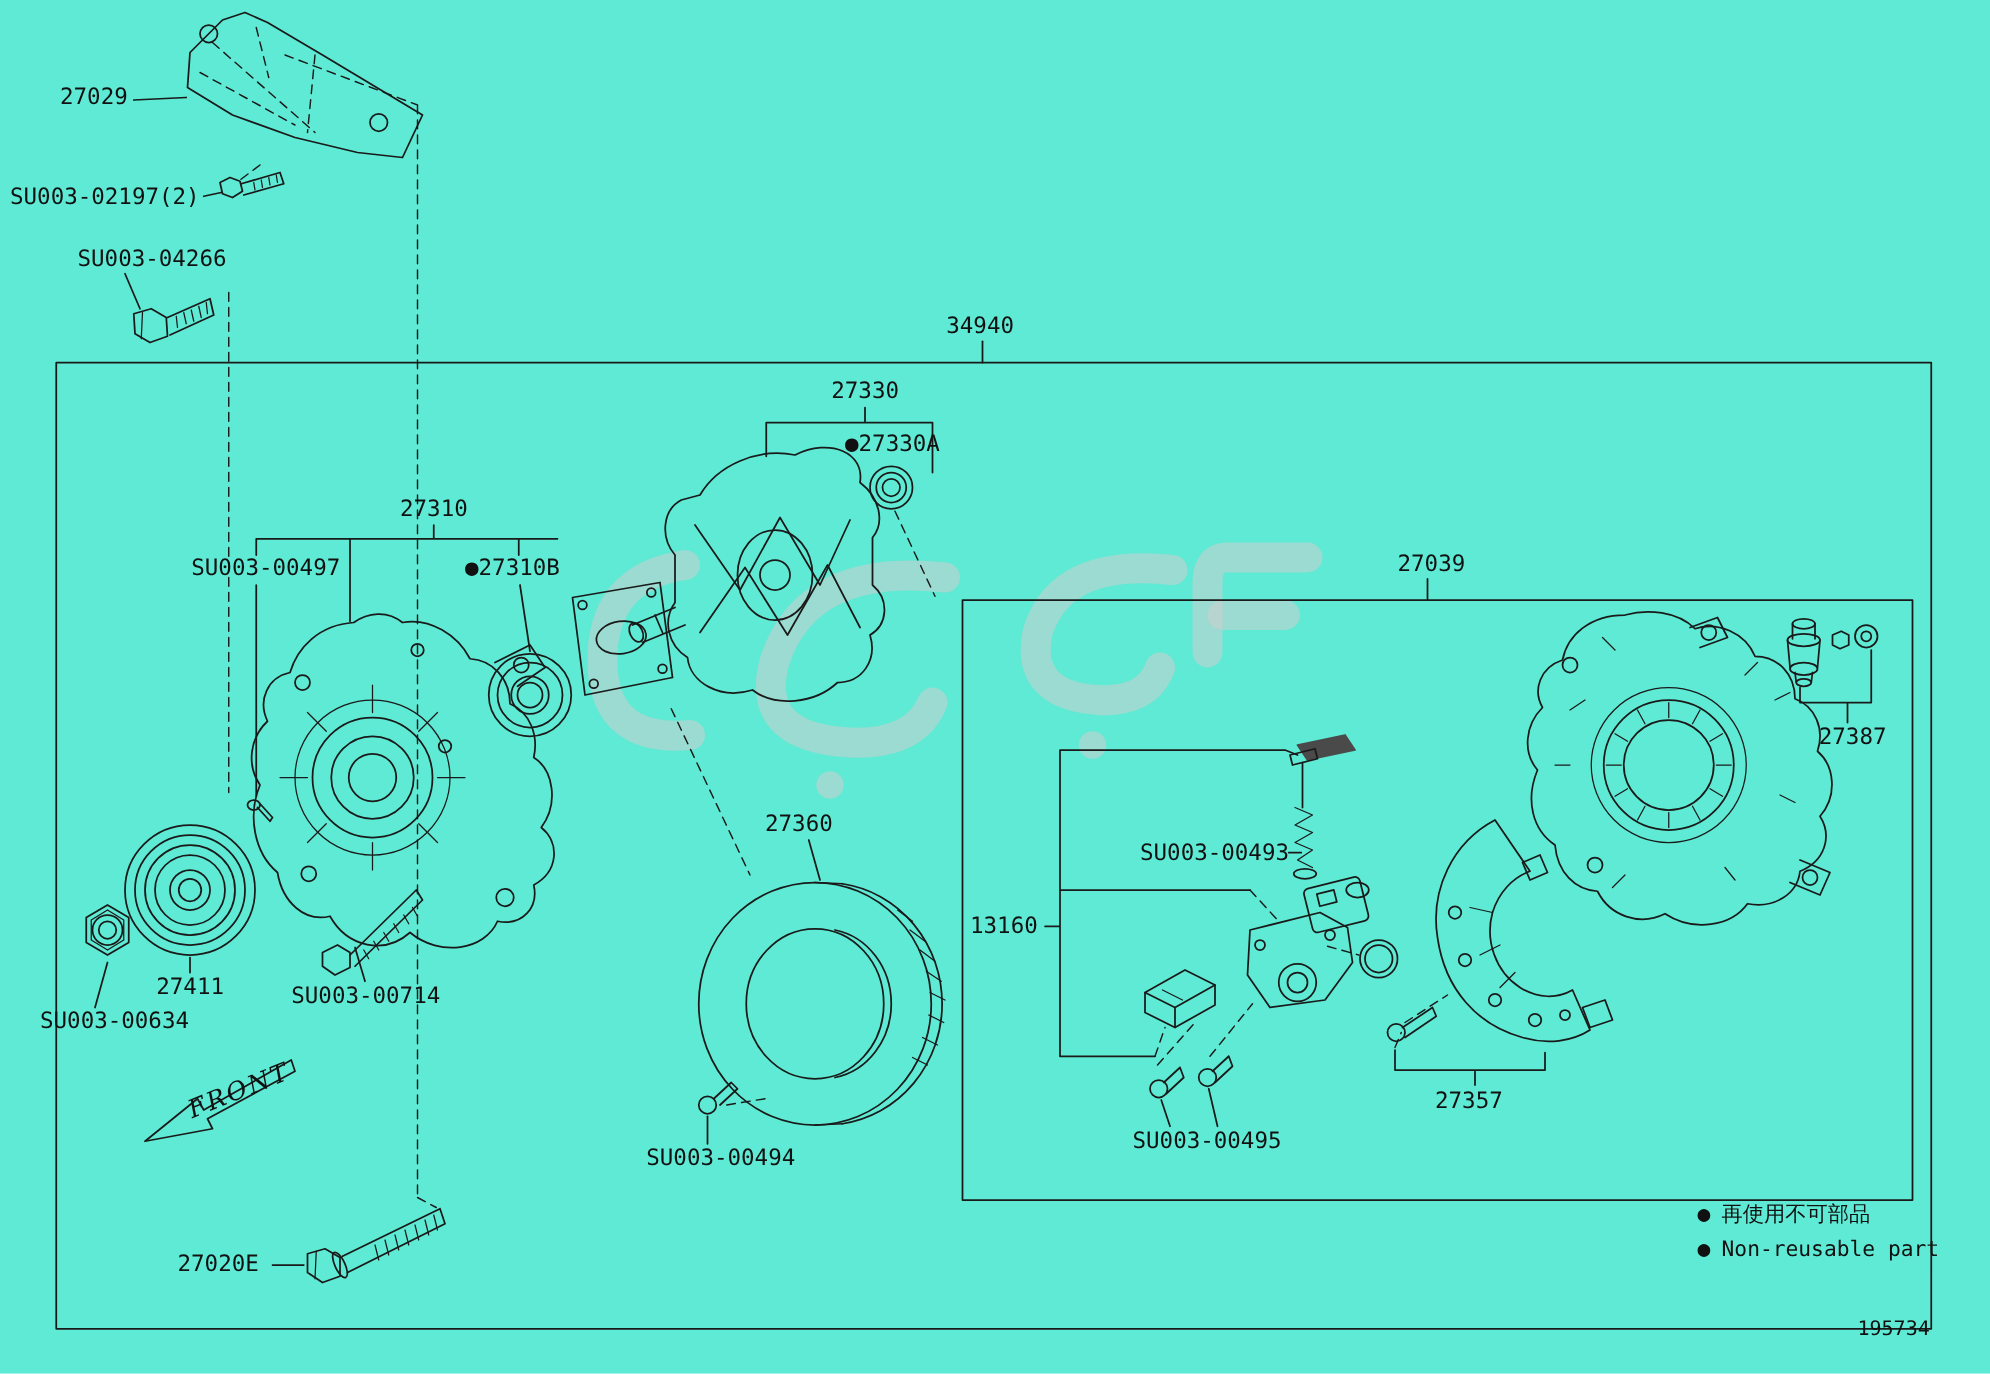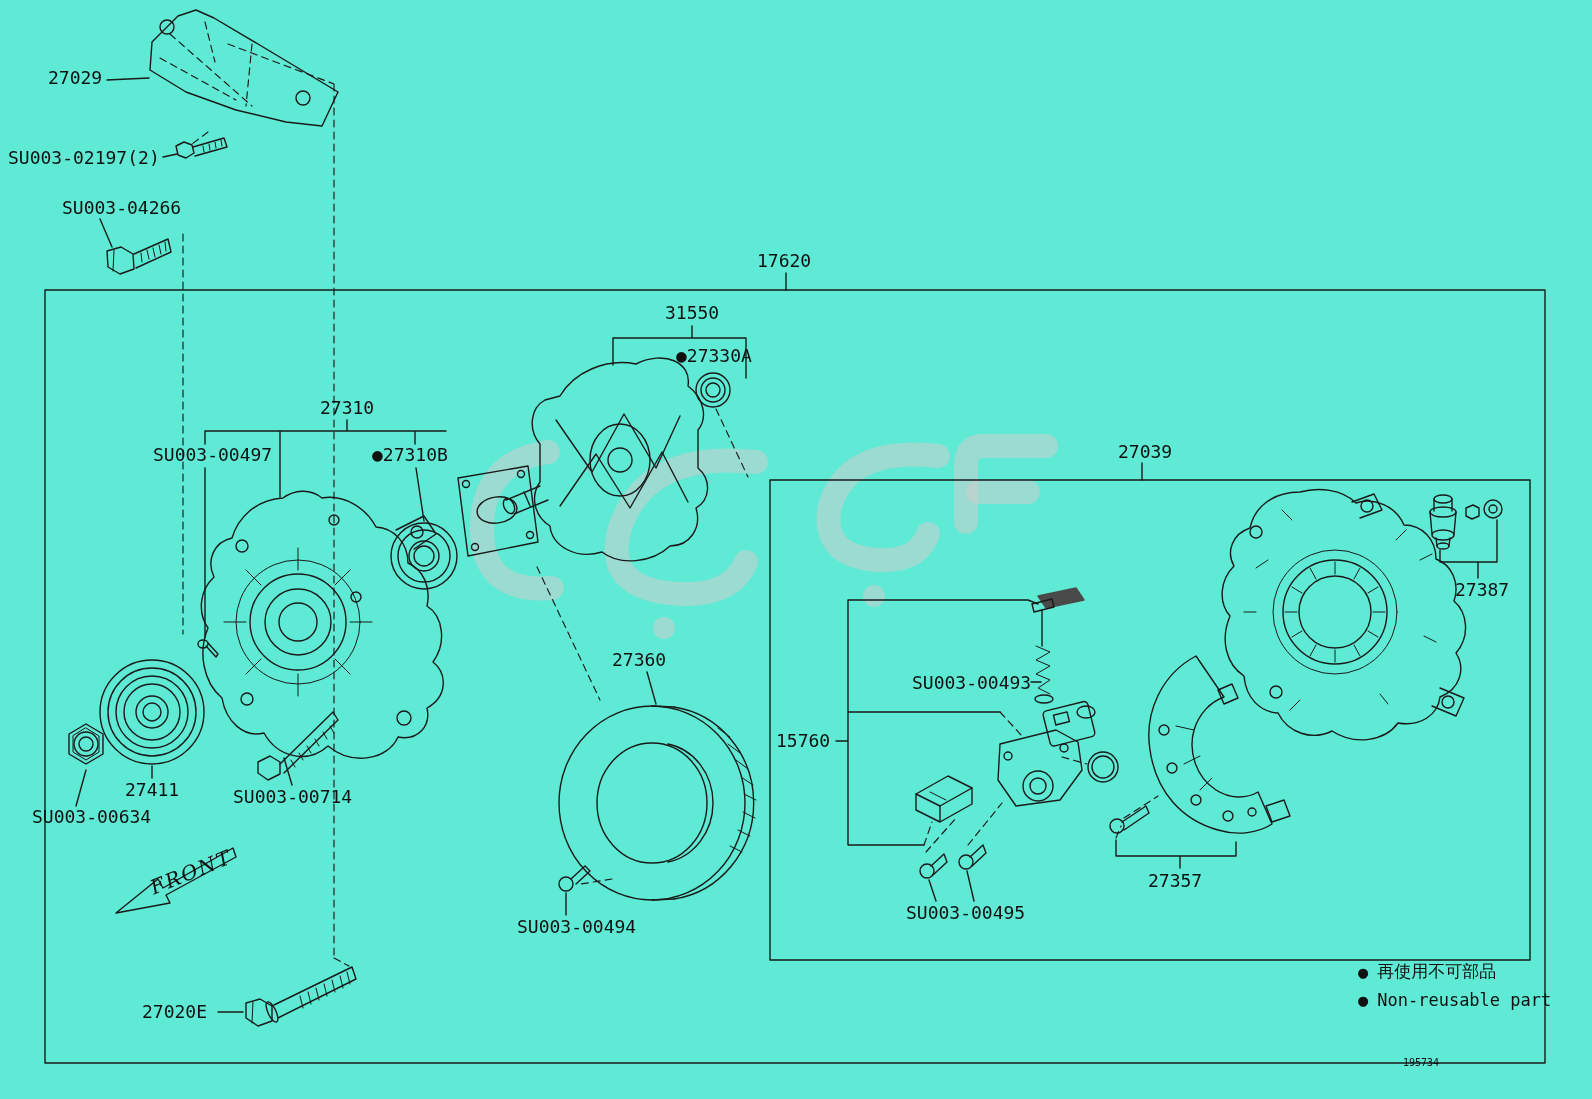--- a/index.html
+++ b/index.html
@@ -11,21 +11,21 @@
   svg g.dash *,svg path.dash{stroke-dasharray:7 5;stroke-width:1.15}
   svg g.wm *{stroke:#cdcdcd;stroke-width:24;opacity:.55}
   svg g.wm .wmdot{fill:#cdcdcd;stroke:none;opacity:.55}
   svg .fill-dark{fill:#4a4a4a;stroke:#4a4a4a}
   .lbl{position:absolute;font-size:18px;line-height:20px;white-space:pre;letter-spacing:0}
   .front{position:absolute;left:148px;top:860px;transform:rotate(-22deg);
     font-family:"DejaVu Serif","Liberation Serif",serif;font-style:italic;font-size:20px;letter-spacing:2px}
   .legend{position:absolute;left:1358px;top:960px;display:flex;flex-direction:column;gap:7px;font-size:17px}
   .legend-row{display:flex;align-items:center;gap:9px}
   .legend .jp{font-family:Liberation Serif, serif}
-  .footer-num{left:1403px;top:1053px;font-size:10px}
+  .footer-num{left:1486px;top:1053px;font-size:16px}
 </style>
 </head>
 <body>
 
 <div class="canvas">
 
 <svg class="art" width="1592" height="1099" viewBox="0 0 1592 1099">
 
   <g class="wm">
     <path d="M1046,446 L982,446 Q966,446 966,466 L966,522"></path>
@@ -261,31 +261,31 @@
   </g>
 
   <g>
     <path d="M233,848 L163,888 L158,879 L116,913 L170,903 L166,895 L236,857 Z"></path>
   </g>
 </svg>
 
 <div class="lbl" style="left:48px;top:68px">27029</div>
 <div class="lbl" style="left:8px;top:148px">SU003-02197(2)</div>
 <div class="lbl" style="left:62px;top:198px">SU003-04266</div>
-<div class="lbl" style="left:757px;top:251px">17620</div>
-<div class="lbl" style="left:665px;top:303px">31550</div>
+<div class="lbl" style="left:757px;top:251px">34940</div>
+<div class="lbl" style="left:665px;top:303px">27330</div>
 <div class="lbl" style="left:676px;top:346px">●27330A</div>
 <div class="lbl" style="left:320px;top:398px">27310</div>
 <div class="lbl" style="left:153px;top:445px">SU003-00497</div>
 <div class="lbl" style="left:372px;top:445px">●27310B</div>
 <div class="lbl" style="left:1118px;top:442px">27039</div>
 <div class="lbl" style="left:1455px;top:580px">27387</div>
 <div class="lbl" style="left:612px;top:650px">27360</div>
 <div class="lbl" style="left:912px;top:673px">SU003-00493</div>
-<div class="lbl" style="left:776px;top:731px">15760</div>
+<div class="lbl" style="left:776px;top:731px">13160</div>
 <div class="lbl" style="left:125px;top:780px">27411</div>
 <div class="lbl" style="left:233px;top:787px">SU003-00714</div>
 <div class="lbl" style="left:32px;top:807px">SU003-00634</div>
 <div class="lbl" style="left:517px;top:917px">SU003-00494</div>
 <div class="lbl" style="left:906px;top:903px">SU003-00495</div>
 <div class="lbl" style="left:1148px;top:871px">27357</div>
 <div class="lbl" style="left:142px;top:1002px">27020E</div>
 
 <div class="front">FRONT</div>
 

